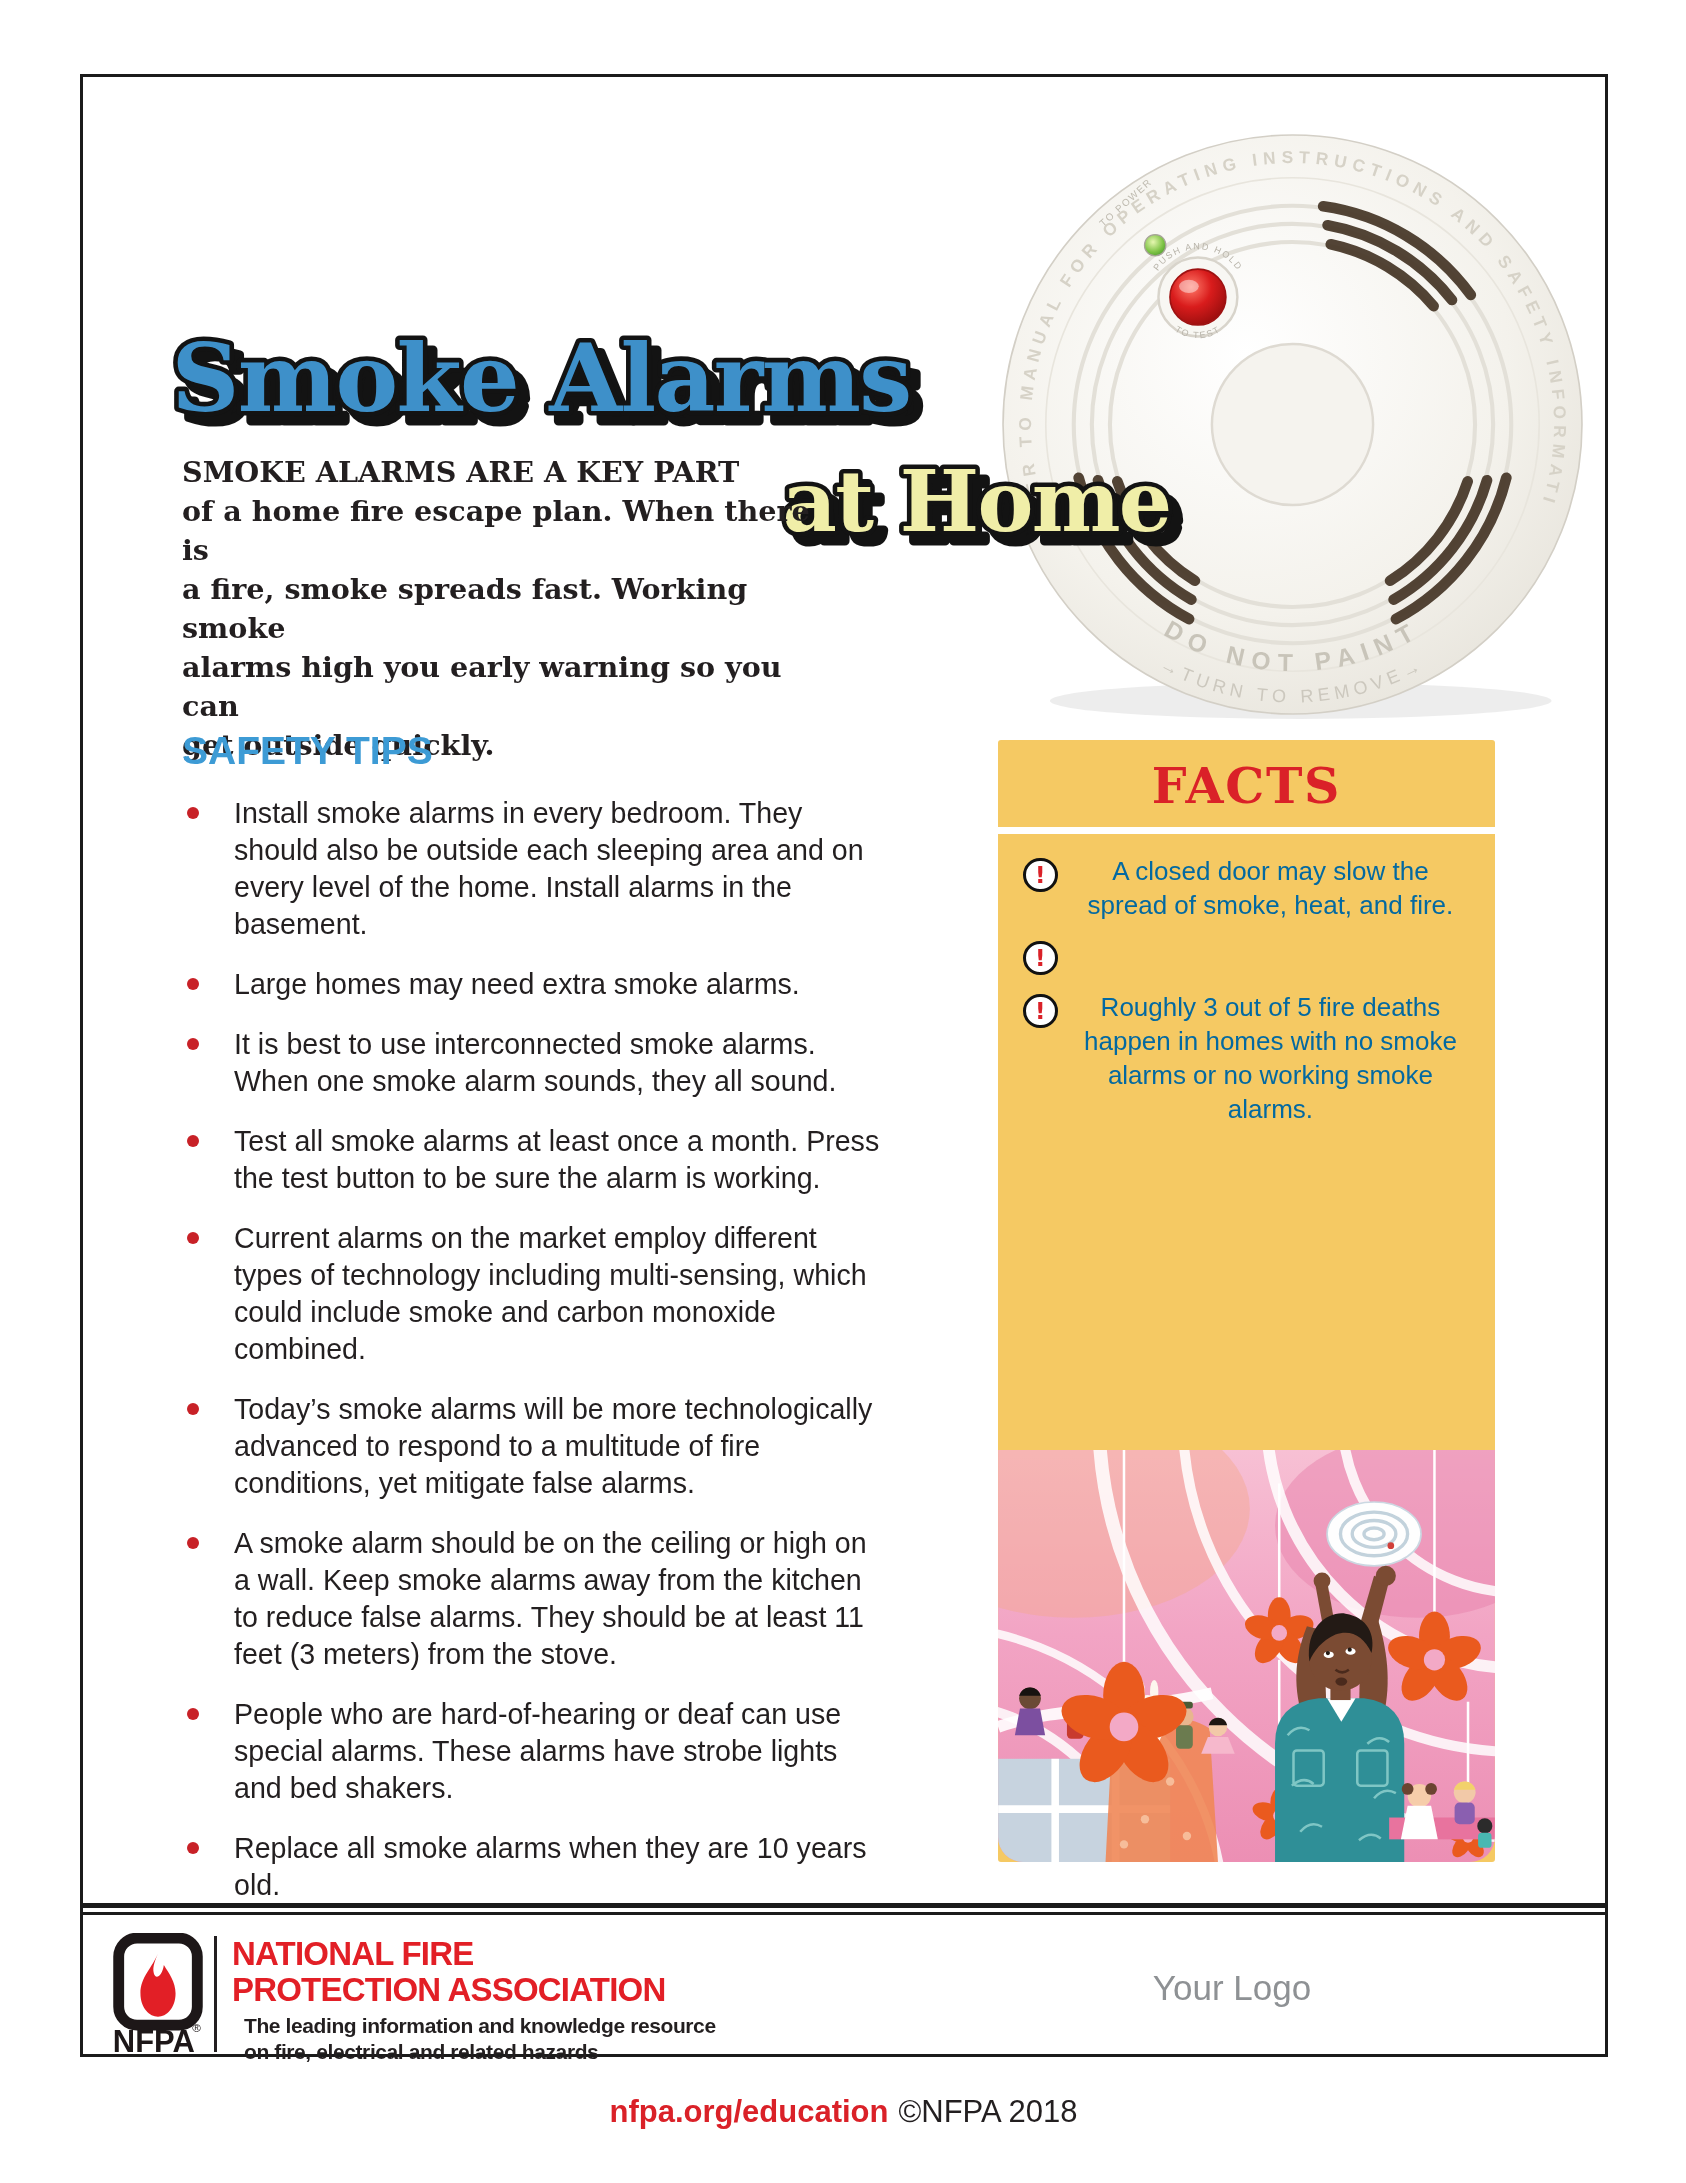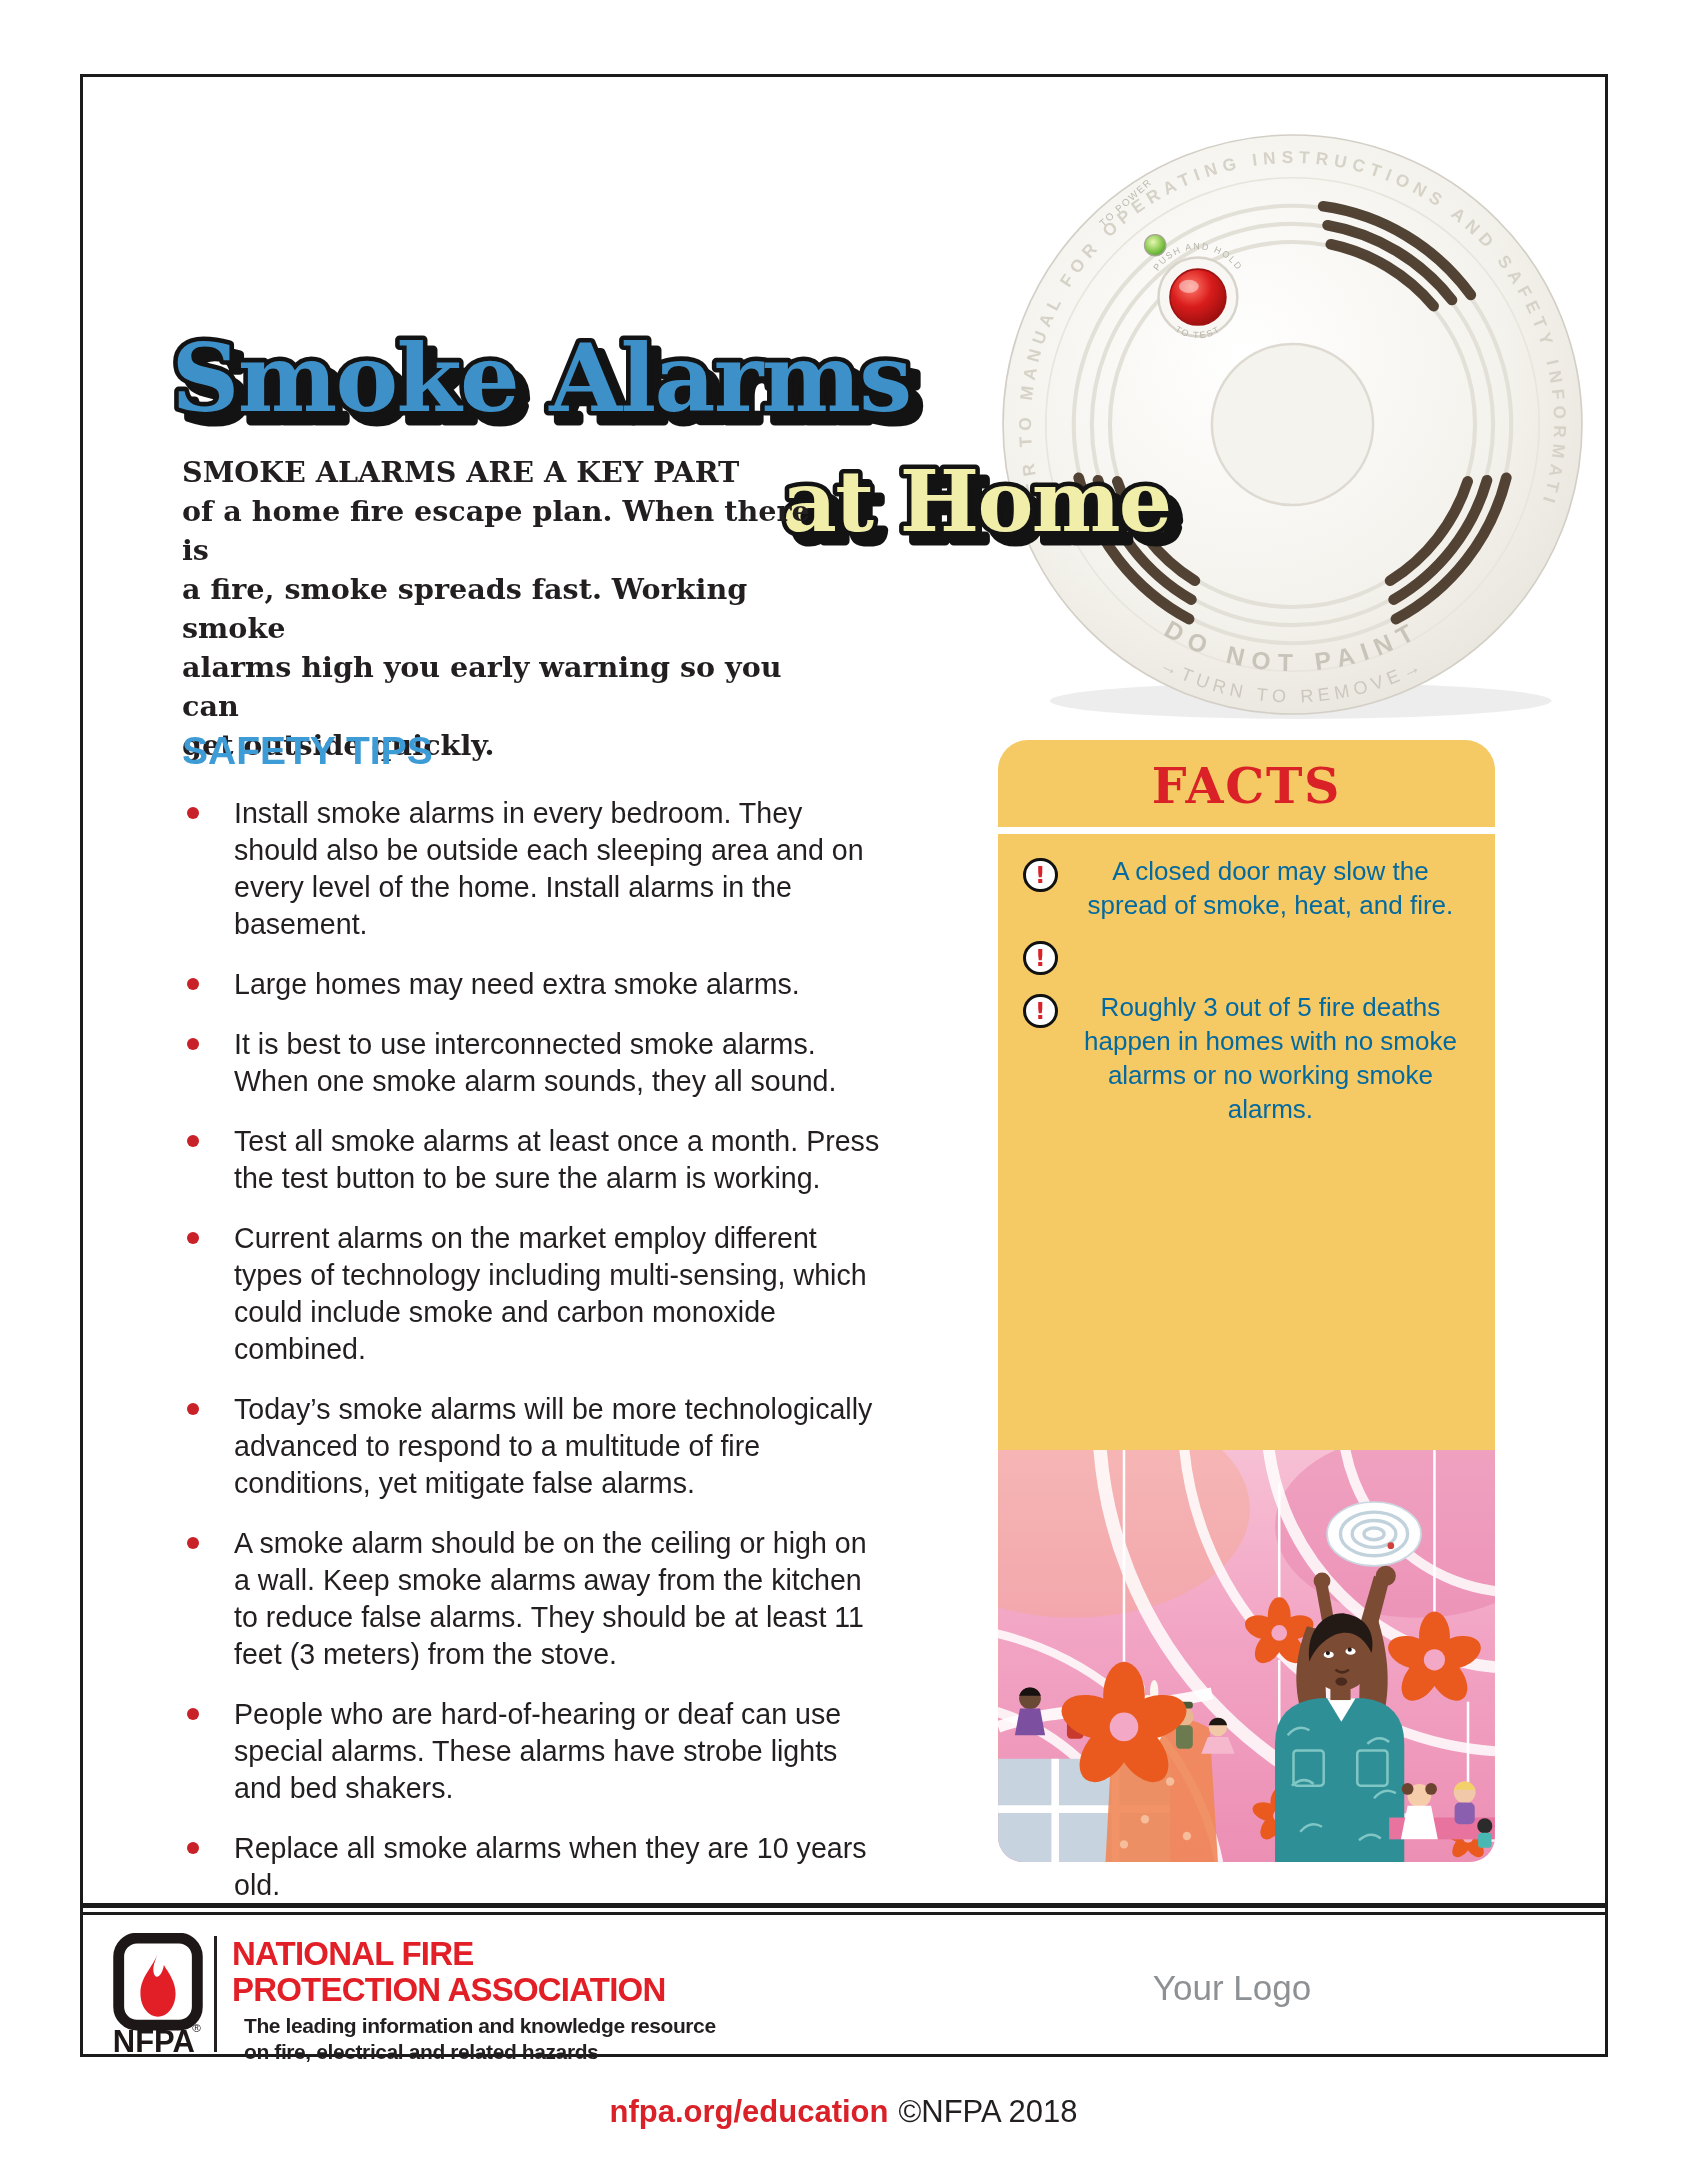--- a/index.html
+++ b/index.html
@@ -24,21 +24,21 @@
   .tips-heading{position:absolute;left:99px;top:652px;font-size:39px;font-weight:bold;
                 color:#3d9bd5;letter-spacing:0px;}
   .tips-list{position:absolute;left:84px;top:710px;width:705px;margin:8px;padding:0;list-style:none;}
   .tips-list li{position:relative;padding-left:59px;margin-bottom:23px;
                 font-size:28.6px;line-height:37px;color:#231f20;}
   .tips-list li .dot{position:absolute;left:11.8px;top:11.8px;width:12.6px;height:12.6px;border-radius:50%;
                 background:#c82127;}
 
   
   .facts{position:absolute;left:915px;top:663px;width:497px;height:1122px;background:#f5c963;
-         border-radius:30px;box-sizing:border-box;}
+         border-radius:3px;box-sizing:border-box;}
   .facts-title{font-family:"DejaVu Serif",serif;font-weight:bold;font-size:49px;color:#da2128;
                text-align:center;padding-top:17px;letter-spacing:1.7px;}
   .facts-divider{width:100%;height:7.6px;background:#ffffff;margin-top:11.8px;}
   .facts-items{padding:20px 23.5px 0 25px;}
   .fact{display:flex;align-items:flex-start;margin-bottom:15px;}
   .fact-icon{flex:0 0 auto;width:28.6px;height:28.6px;border:3.4px solid #111;border-radius:50%;
              background:#fff;color:#da2128;font-weight:bold;font-size:23px;line-height:28.6px;
              text-align:center;margin-top:3.4px;font-family:"DejaVu Sans",sans-serif;}
   .fact-text{margin-left:11.8px;font-size:26px;line-height:34px;color:#0369a1;text-align:center;}
   .illus{position:absolute;left:0;bottom:0;width:497px;height:412px;border-radius:0 0 25px 25px;

